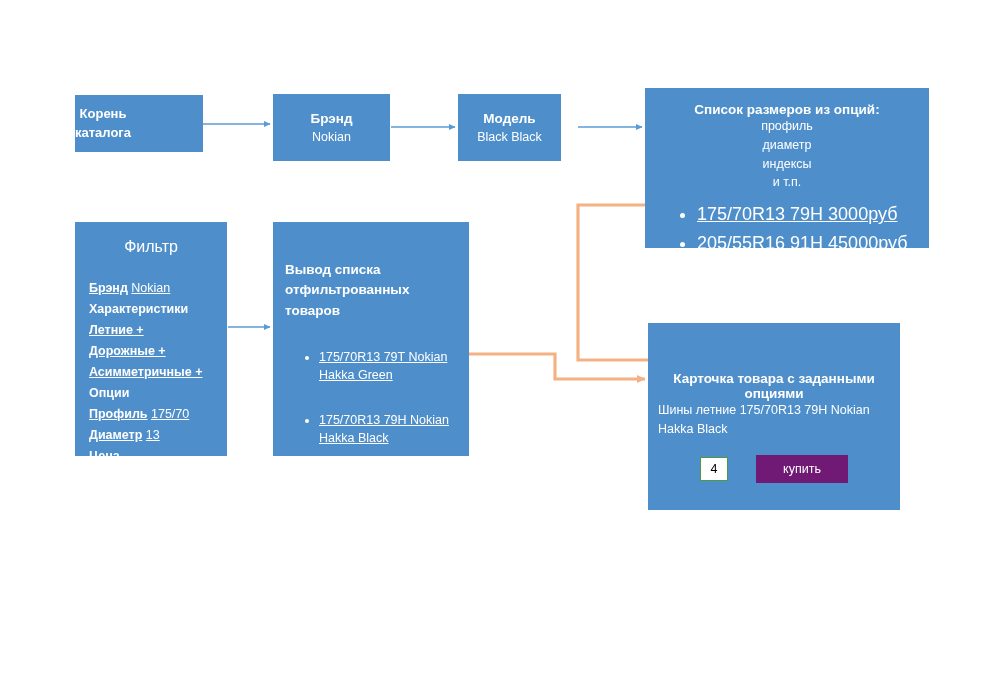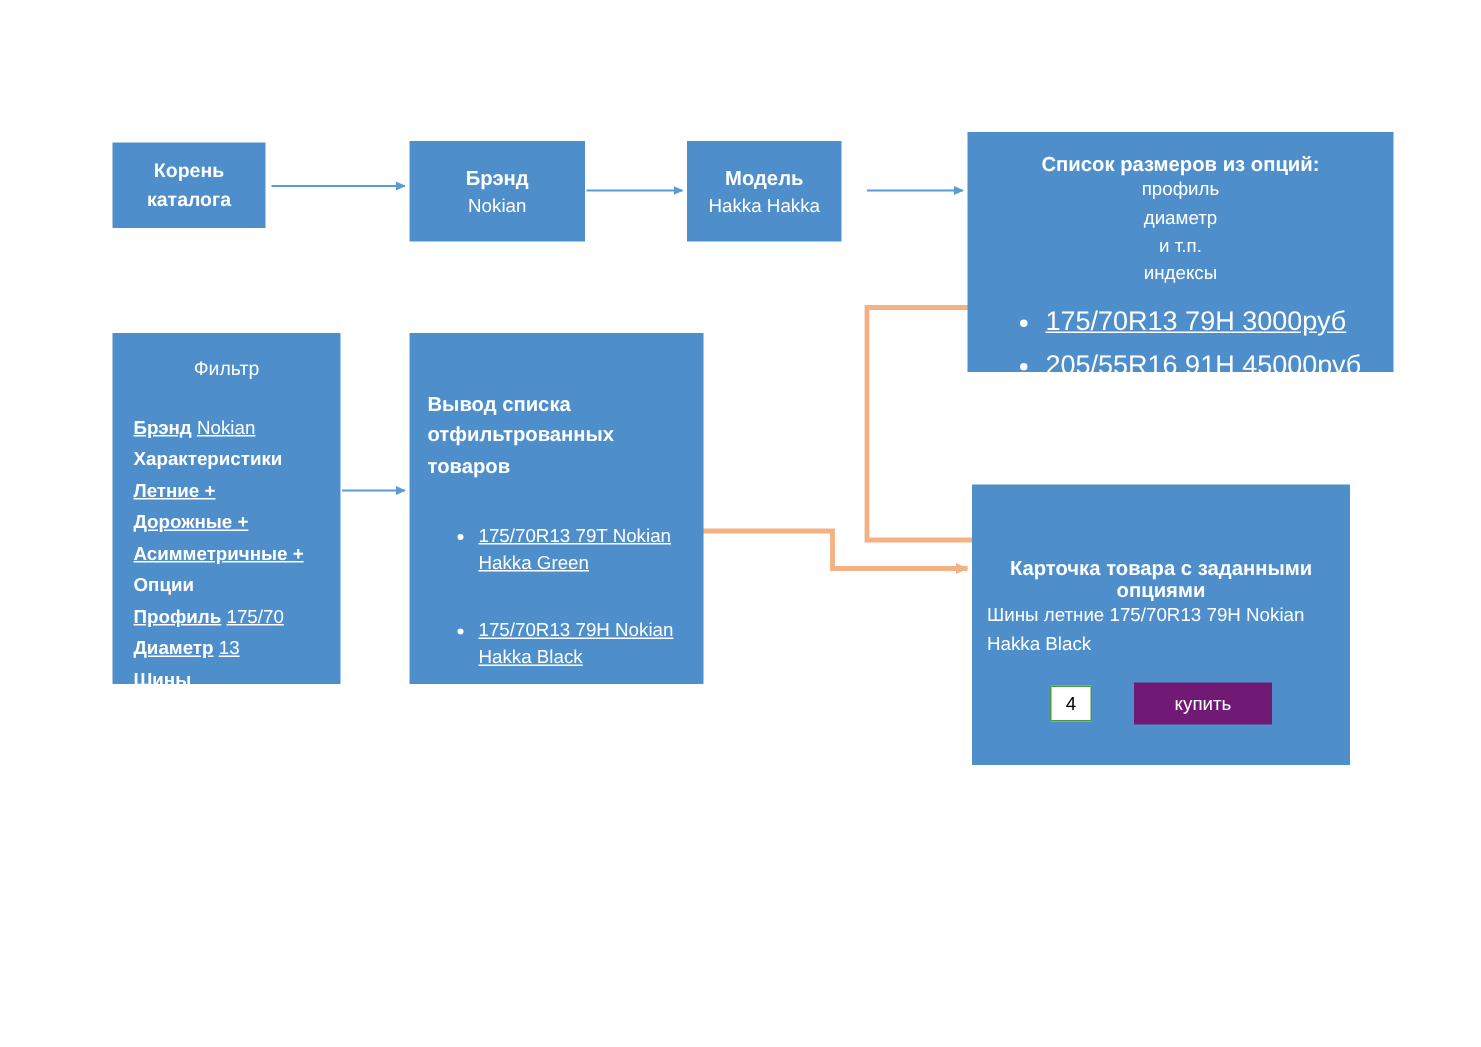--- a/index.html
+++ b/index.html
@@ -17,39 +17,39 @@
   .svg-layer{position:absolute;left:0;top:0;width:987px;height:698px;pointer-events:none;}
 
   .node-title{
     font-weight:bold;font-size:13.5px;text-align:center;line-height:1.45;
   }
   .node-sub{
     font-size:12.5px;text-align:center;line-height:1.45;font-weight:normal;
   }
 
   
-  #node-root{left:75px;top:95px;width:102px;height:57px;
-    display:flex;align-items:center;justify-content:center;}
+  #node-root{left:75px;top:95px;width:128px;height:57px;
+    display:flex;align-items:center;justify-content:flex-start;}
   #node-root .node-title{font-size:13px;}
   #node-brand{left:273px;top:94px;width:117px;height:67px;
     display:flex;flex-direction:column;align-items:center;justify-content:center;}
   #node-model{left:458px;top:94px;width:103px;height:67px;
     display:flex;flex-direction:column;align-items:center;justify-content:center;}
 
   
   #node-sizes{left:645px;top:88px;width:284px;height:160px;padding:14px 10px 10px 10px;}
   #node-sizes .hdr{font-weight:bold;font-size:13.5px;text-align:center;}
   #node-sizes .opt{font-size:12.5px;text-align:center;line-height:1.5;}
   #node-sizes ul{margin:8px 0 0 0;padding-left:42px;}
   #node-sizes li{font-size:18px;line-height:1.6;}
   #node-sizes li span{text-decoration:underline;}
 
   
   #node-filter{left:75px;top:222px;width:152px;height:234px;padding:16px 14px;}
-  #node-filter .hdr{font-size:13px;text-align:center;font-weight:normal;margin-bottom:22px;}
+  #node-filter .hdr{font-size:16px;text-align:center;font-weight:normal;margin-bottom:22px;}
   #node-filter .line{font-size:12.5px;line-height:1.68;white-space:nowrap;}
   #node-filter .b{font-weight:bold;text-decoration:underline;}
   #node-filter .n{font-weight:normal;text-decoration:underline;}
 
   
   #node-list{left:273px;top:222px;width:196px;height:234px;padding:38px 12px 10px 12px;}
   #node-list .hdr{font-weight:bold;font-size:13.5px;line-height:1.5;}
   #node-list ul{margin:10px 0 0 0;padding-left:34px;}
   #node-list li{font-size:12.5px;line-height:1.42;margin-bottom:4px;margin-top:28px;}
   #node-list li span{text-decoration:underline;}
@@ -106,29 +106,29 @@
     </div>
   </div>
 
   <div class="box" id="node-brand">
     <div class="node-title">Брэнд</div>
     <div class="node-sub">Nokian</div>
   </div>
 
   <div class="box" id="node-model">
     <div class="node-title">Модель</div>
-    <div class="node-sub">Hakka Hakka</div>
+    <div class="node-sub">Black Black</div>
   </div>
 
   <div class="box" id="node-sizes">
     <div class="hdr">Список размеров из опций:</div>
     <div class="opt">профиль</div>
     <div class="opt">диаметр</div>
+    <div class="opt">индексы</div>
     <div class="opt">и т.п.</div>
-    <div class="opt">индексы</div>
     <ul>
       <li>
         <span>175/70R13 79H 3000руб</span>
       </li>
       <li>
         <span>205/55R16 91H 45000руб</span>
       </li>
     </ul>
   </div>
 
@@ -156,21 +156,21 @@
     </div>
     <div class="line">
       <span class="b">Профиль</span>
       <span class="n">175/70</span>
     </div>
     <div class="line">
       <span class="b">Диаметр</span>
       <span class="n">13</span>
     </div>
     <div class="line">
-      <span class="b">Шины</span>
+      <span class="b">Цена</span>
     </div>
   </div>
 
   <div class="box" id="node-list">
     <div class="hdr">
       <span>Вывод списка</span><br>
       <span>отфильтрованных товаров</span>
     </div>
     <ul>
       <li>

